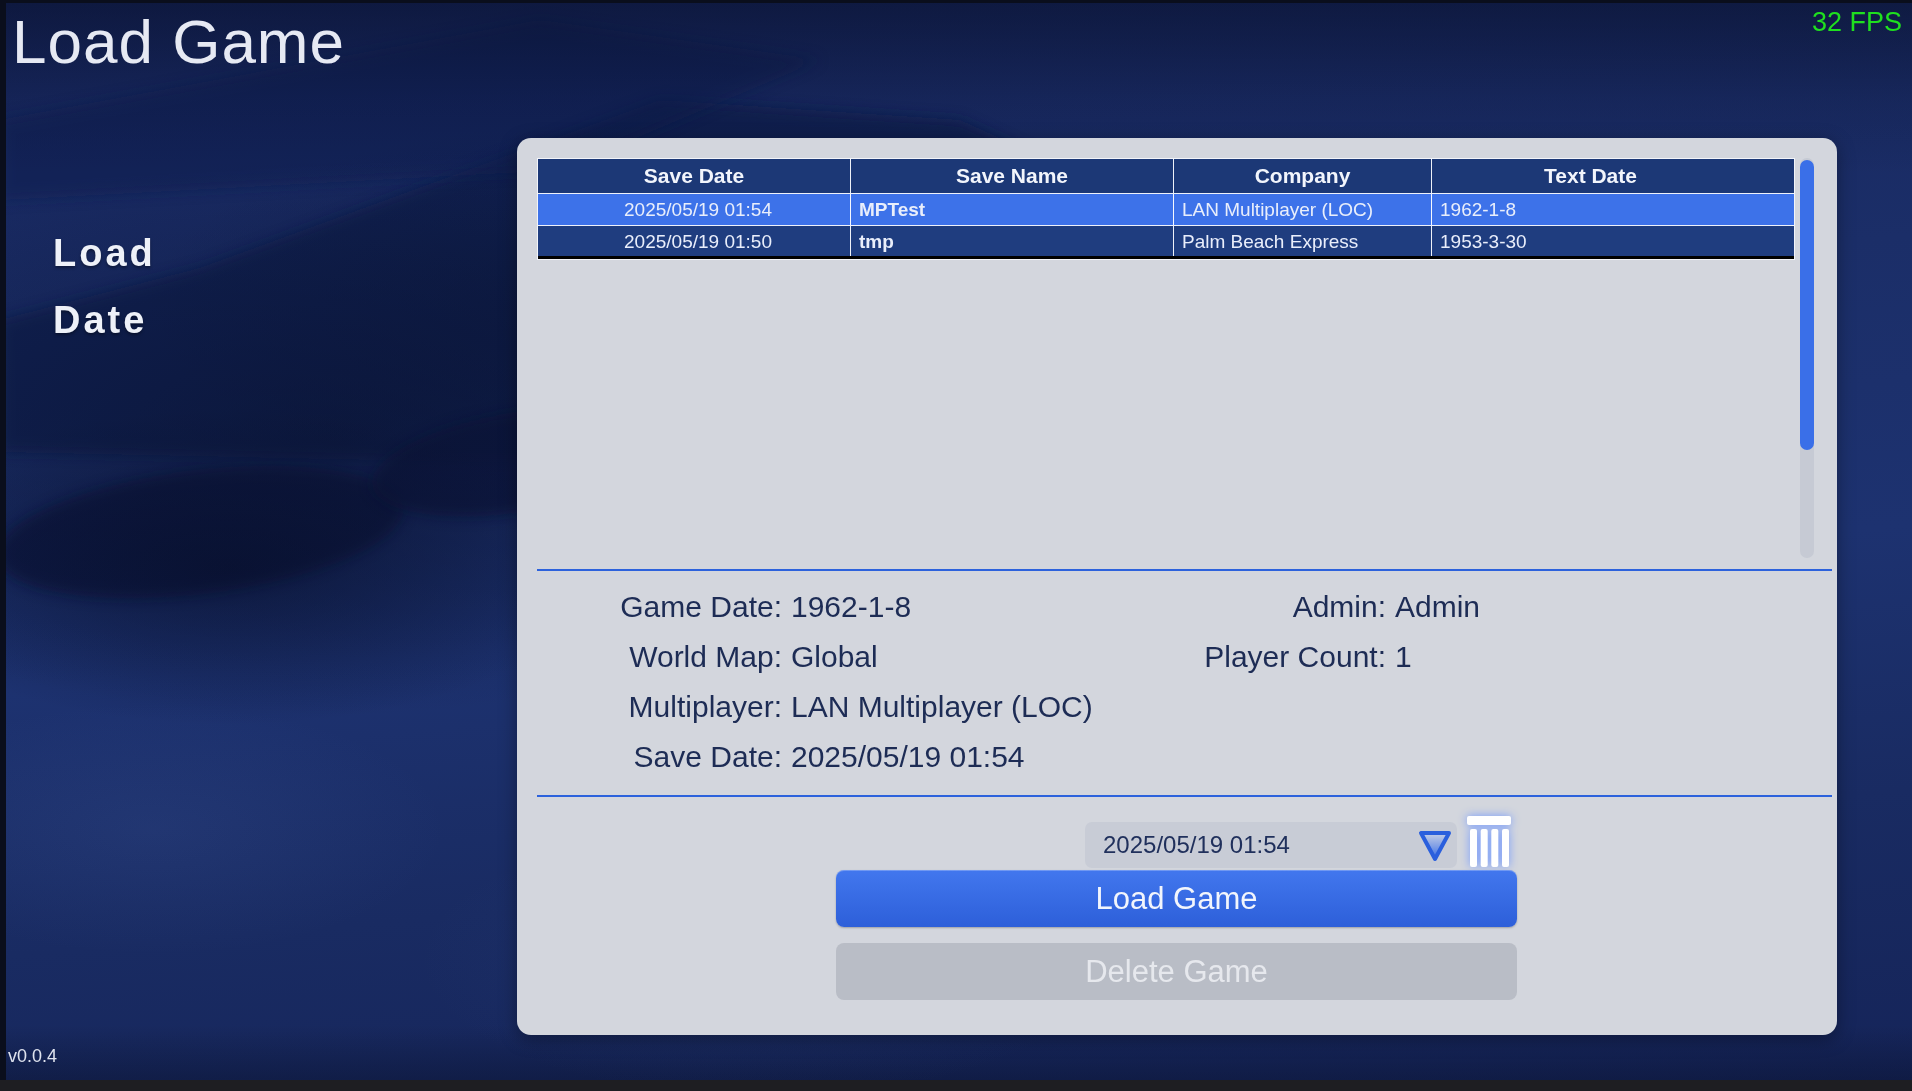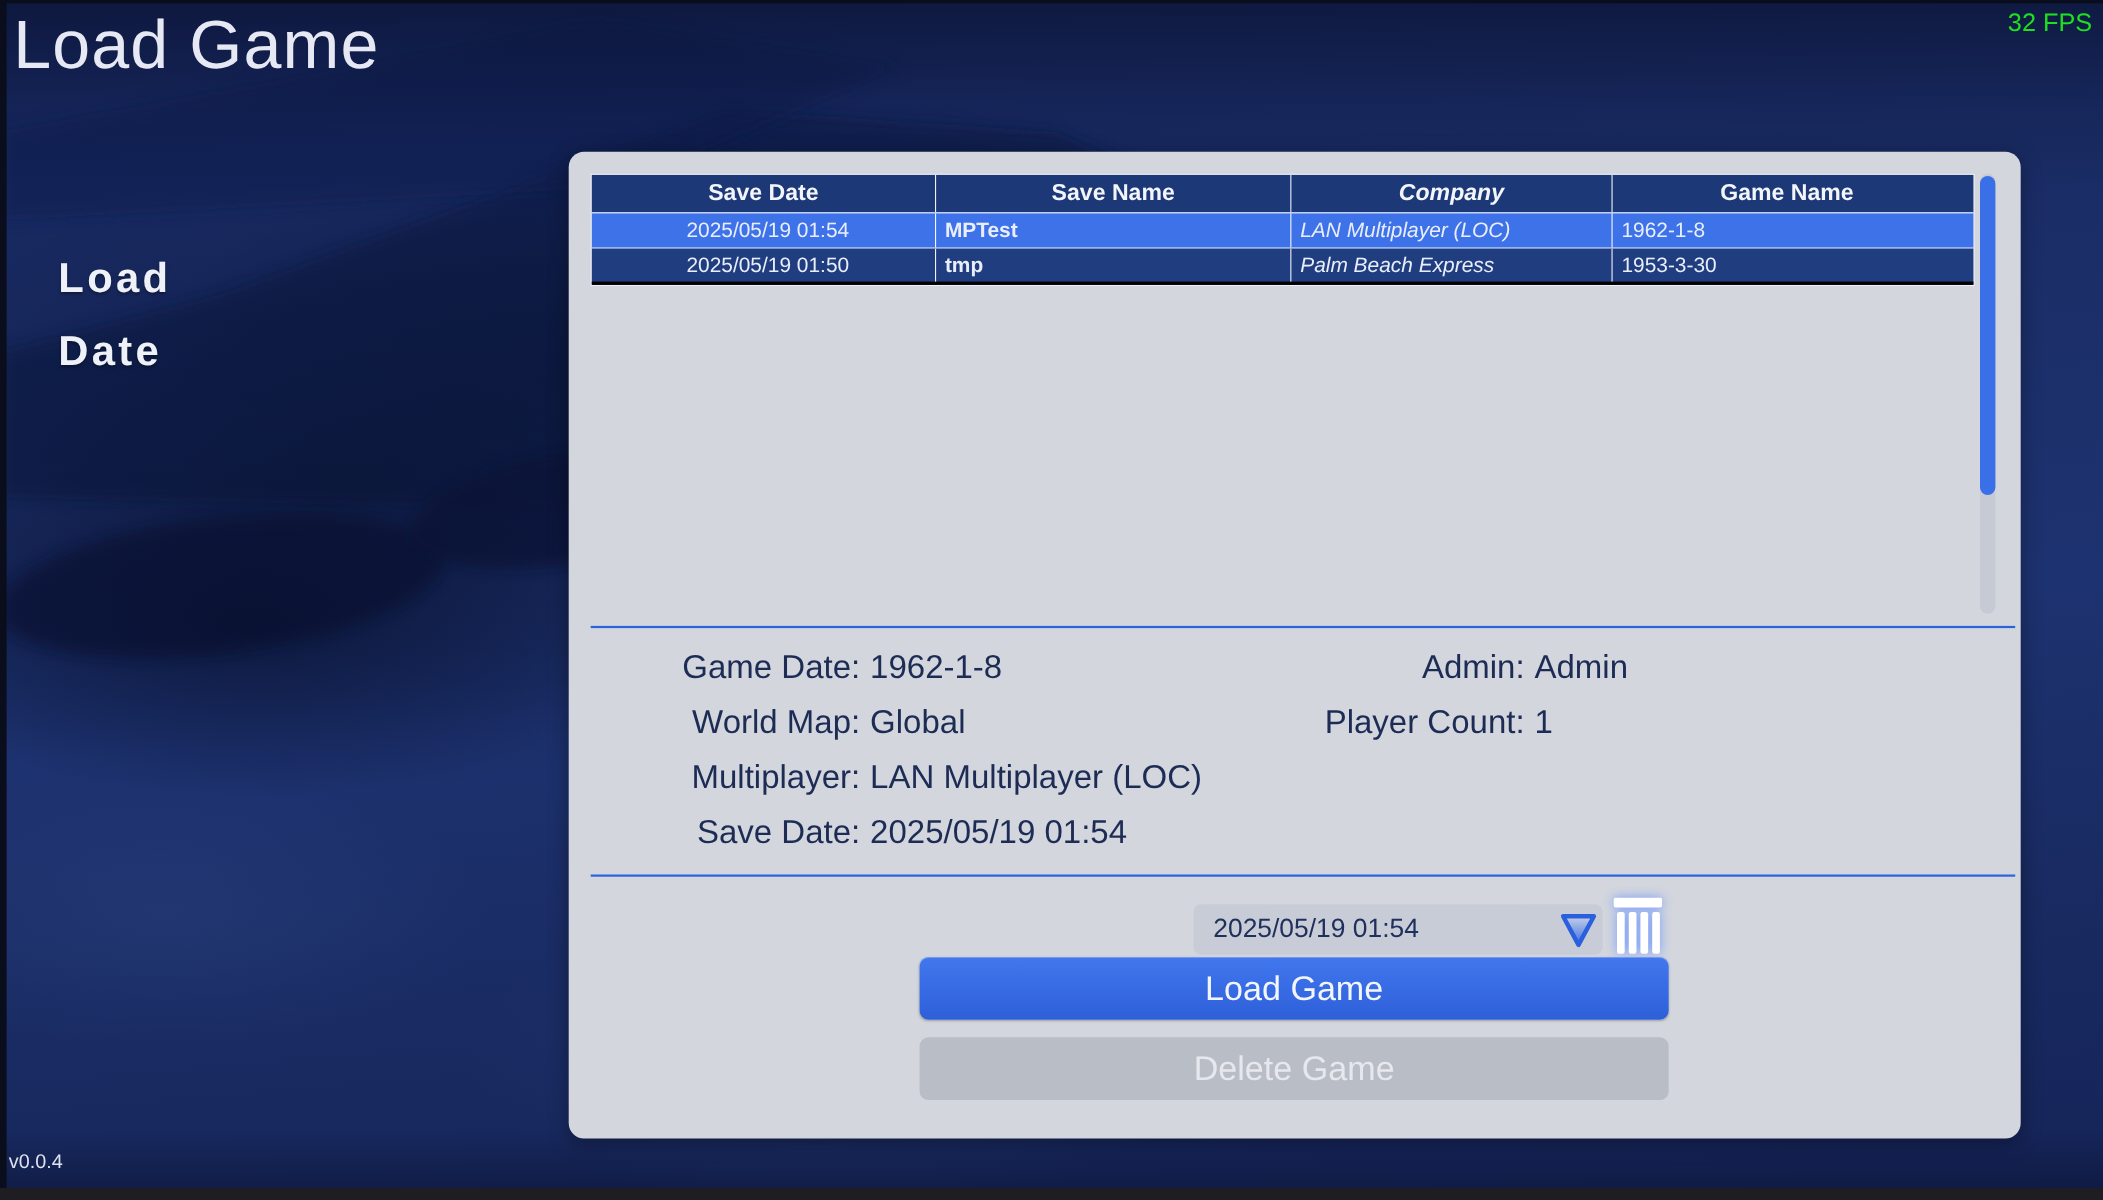--- a/index.html
+++ b/index.html
@@ -34,21 +34,21 @@
   #bottom-bar { position: absolute; left: 0; bottom: 0; width: 100%; height: 11px; background: #1e1e22; }
 
   
   #page-title {
     position: absolute; left: 12px; top: 6px;
     font-size: 62px; font-weight: 300; letter-spacing: 1px;
     color: #e6e9f3;
   }
   #fps-counter {
     position: absolute; right: 10px; top: 7px;
-    font-size: 23px; color: #1fe01f; font-weight: 400;
+    font-size: 27px; color: #1fe01f; font-weight: 400;
   }
   #version-label {
     position: absolute; left: 8px; top: 1046px;
     font-size: 18px; color: #dfe3ee;
   }
 
   
   #menu { position: absolute; left: 17px; top: 232px; }
   .menu-item {
     display: block;
@@ -82,21 +82,21 @@
   .t-body-row { height: 33px; }
   .t-body-row .t-cell {
     font-size: 19px; color: #e9eefb;
     line-height: 32px; padding-left: 8px;
     white-space: nowrap; overflow: hidden;
   }
   .t-row-selected { background: #3d72e9; border-top: 1px solid #eef2fb; border-bottom: 1px solid #eef2fb; }
   .t-row-normal   { background: #1f3d7f; border-bottom: 3px solid #000000; }
   .t-cell { border-left: 1px solid #eef1f8; }
   .t-cell:first-child { border-left: none; text-align: center; }
-  .c1 { width: 312px; } .c2 { width: 323px; font-weight: bold; } .c3 { width: 292px; font-style: italic; } .c4 { width: 318px; }
+  .c1 { width: 312px; } .c2 { width: 323px; font-weight: bold; } .c3 { width: 258px; } .c4 { width: 318px; }
   .t-row-selected .t-cell { border-left-color: #f5f8ff; }
 
   
   #table-scrollbar {
     position: absolute; left: 1283px; top: 20px;
     width: 14px; height: 400px;
     background: #c6cad4; border-radius: 7px;
   }
   #table-scroll-thumb {
     position: absolute; left: 0; top: 2px;
@@ -199,21 +199,21 @@
     <span class="menu-item">Date</span>
   </nav>
 
   <section id="panel">
 
     <div id="save-table">
       <div class="t-row t-head">
         <div class="t-cell c1">Save Date</div>
         <div class="t-cell c2">Save Name</div>
         <div class="t-cell c3">Company</div>
-        <div class="t-cell c4">Game Name</div>
+        <div class="t-cell c4">Text Date</div>
       </div>
       <div class="t-row t-body-row t-row-selected">
         <div class="t-cell c1">2025/05/19 01:54</div>
         <div class="t-cell c2">MPTest</div>
         <div class="t-cell c3">LAN Multiplayer (LOC)</div>
         <div class="t-cell c4">1962-1-8</div>
       </div>
       <div class="t-row t-body-row t-row-normal">
         <div class="t-cell c1">2025/05/19 01:50</div>
         <div class="t-cell c2">tmp</div>

